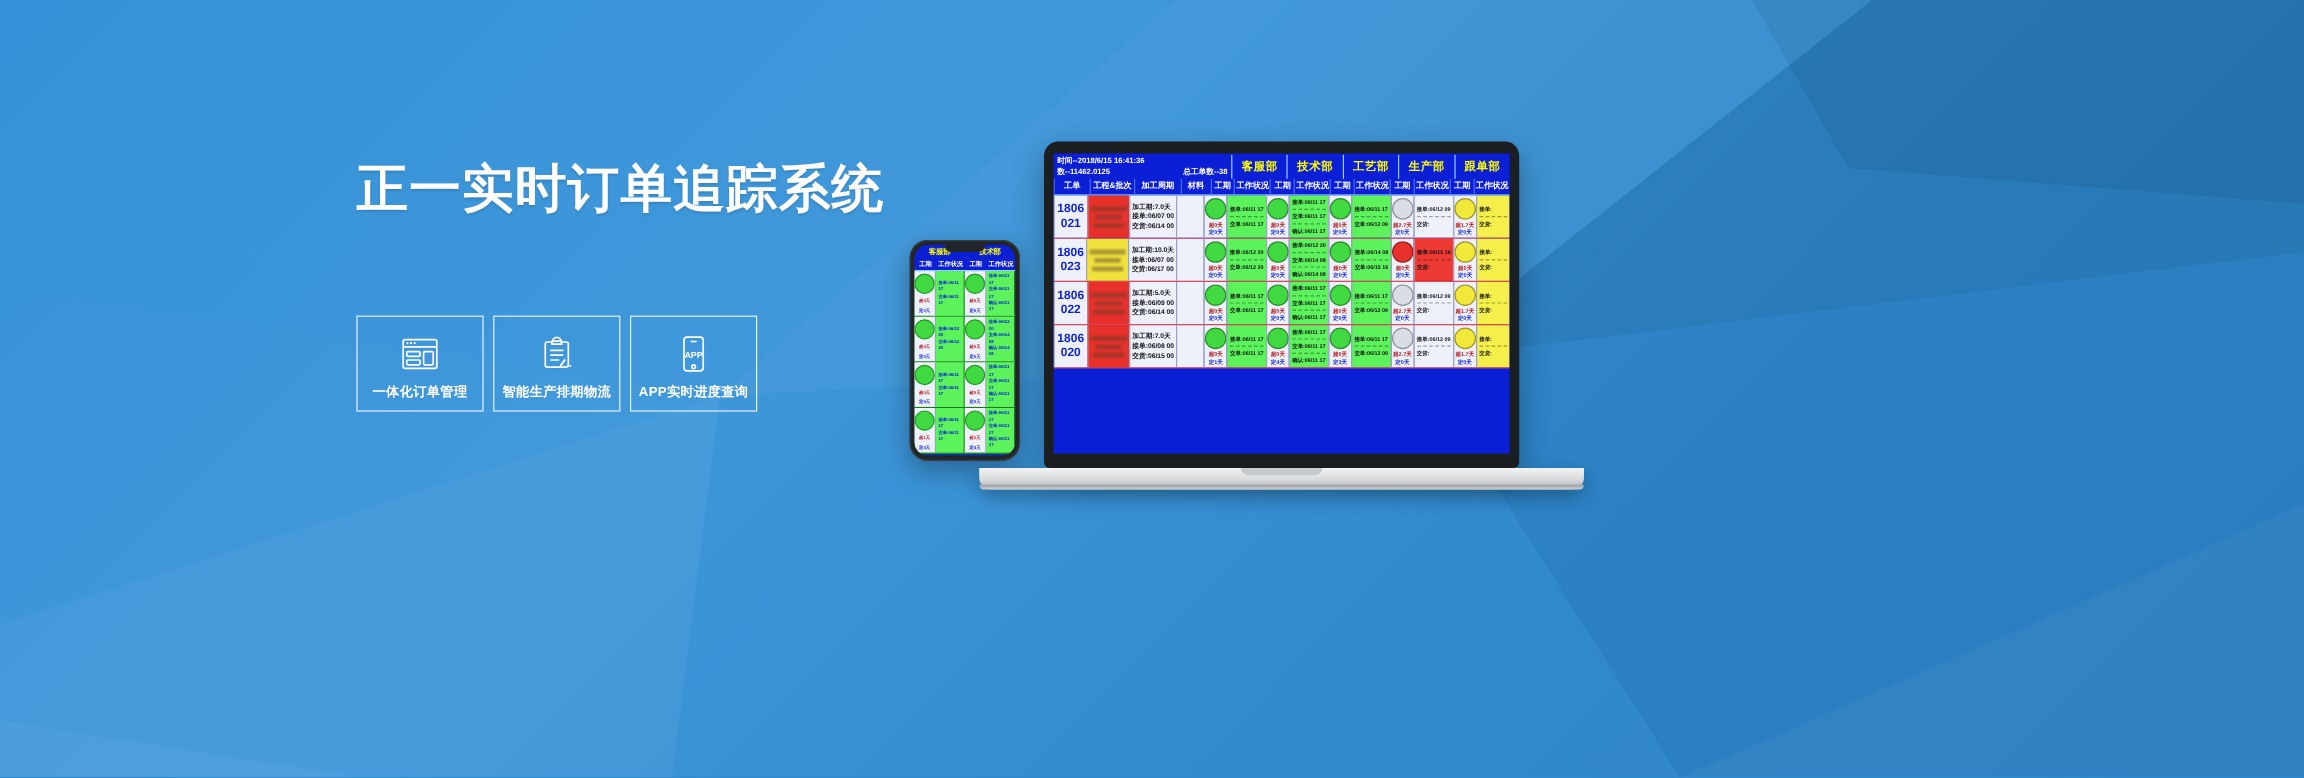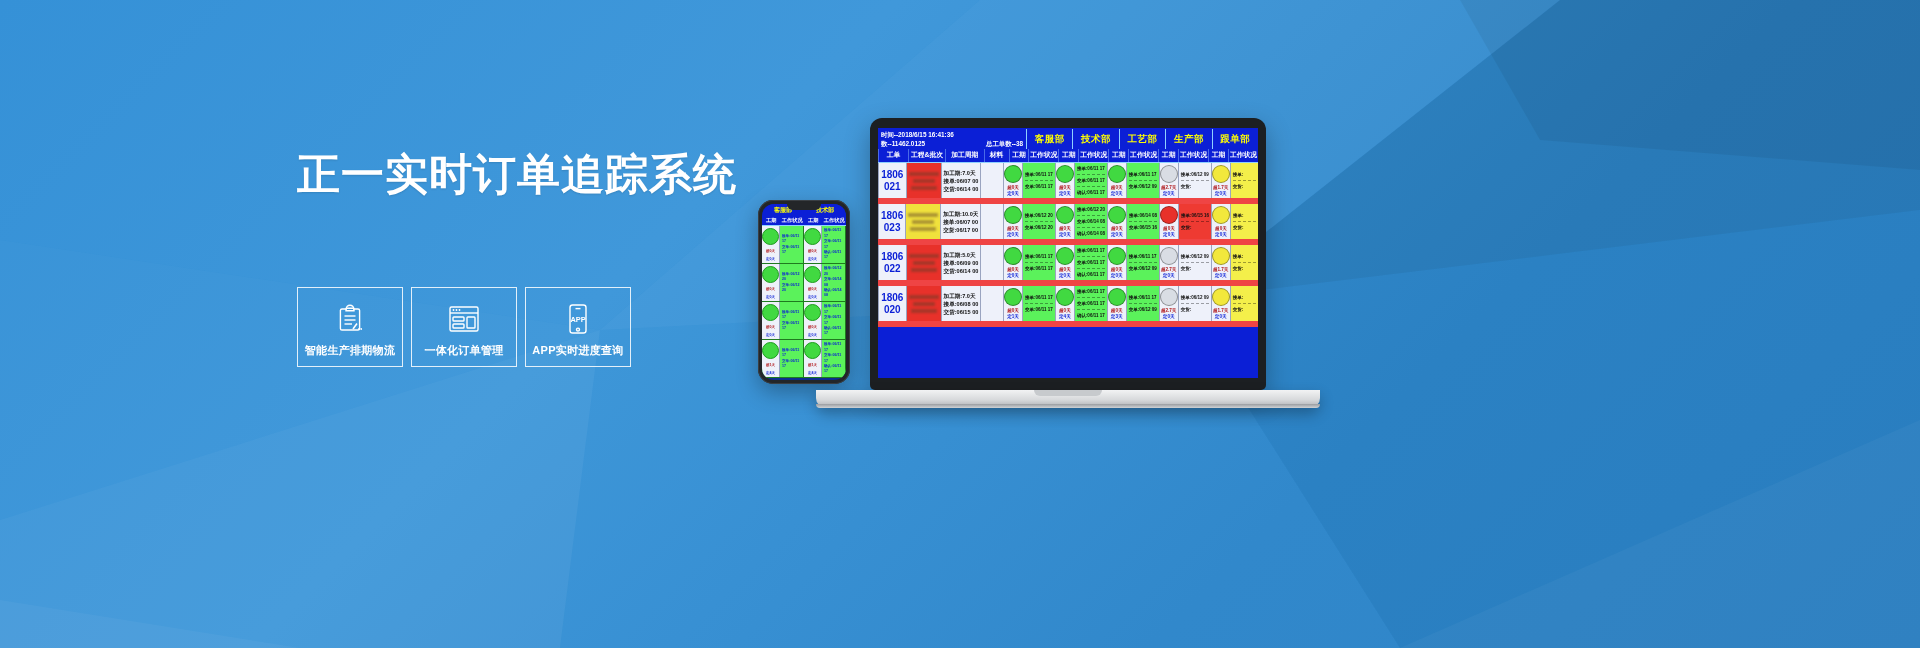--- a/index.html
+++ b/index.html
@@ -8,34 +8,34 @@
     font-family:"Liberation Sans","DejaVu Sans",sans-serif;
     background:#2e8bd4;
   }
 
   
   #bg{position:absolute;inset:0;overflow:hidden;
       background:linear-gradient(135deg,#2f8ed6 0%,#3a95d9 35%,#2d86ca 70%,#2b82c6 100%);}
   #bg svg{position:absolute;inset:0;width:1920px;height:648px;display:block;}
 
   
-  #copy{position:absolute;left:297px;top:148px;width:420px;}
+  #copy{position:absolute;left:297px;top:132px;width:420px;}
   .headline{
     color:#ffffff;font-weight:bold;font-size:43px;line-height:52px;
     letter-spacing:1px;white-space:nowrap;
     text-shadow:0 1px 2px rgba(0,0,0,.12);
   }
   .headline.l2{font-size:41px;}
 
   
   #features{position:absolute;left:297px;top:263px;display:flex;gap:8px;}
   .feature{
     width:106px;height:80px;border:1px solid rgba(255,255,255,.85);
     display:flex;flex-direction:column;align-items:center;justify-content:center;
-    box-sizing:border-box;padding-top:4px;margin-top:24px;
+    box-sizing:border-box;padding-top:4px;
   }
   .feature .ficon{height:36px;display:flex;align-items:center;justify-content:center;}
   .feature .flabel{
     color:#fff;font-size:11px;font-weight:bold;margin-top:6px;white-space:nowrap;
     letter-spacing:.3px;
   }
 
   
   #phone{
     position:absolute;left:758px;top:200px;width:92px;height:184px;
@@ -110,21 +110,21 @@
     text-align:center;color:#ffffff;font-weight:bold;font-size:6.8px;padding:1px 0 2px;
     border-left:1px solid #4a6ae8;
   }
   .c-wo{width:34px;}
   .c-prj{width:42px;}
   .c-cyc{width:44px;}
   .c-mat{width:28px;}
   .c-dur{width:22px;}
   .c-sta{width:34px;}
 
-  .ds-row{display:flex;border-bottom:6px solid #ef4444;}
+  .ds-row{display:flex;border-bottom:1px solid #ef4444;}
   .ds-row > div{border-left:1px solid #9aa4c0;box-sizing:border-box;}
   .cell-wo{width:34px;background:#eef1fa;color:#0b1fd6;font-weight:bold;font-size:10px;
     display:flex;flex-direction:column;align-items:center;justify-content:center;line-height:12px;}
   .cell-prj{width:42px;display:flex;flex-direction:column;align-items:center;justify-content:center;gap:3px;padding:3px 2px;}
   .cell-prj .blur{height:4px;background:rgba(90,60,40,.45);border-radius:1px;filter:blur(1.1px);}
   .cell-cyc{width:44px;background:#eef1fa;display:flex;flex-direction:column;justify-content:center;padding:2px 2px;}
   .cell-cyc .ln{font-size:5.6px;color:#101010;font-weight:bold;line-height:8px;white-space:nowrap;}
   .cell-mat{width:28px;background:#eef1fa;}
   .cell-dur{width:22px;background:#eef1fa;display:flex;flex-direction:column;align-items:center;justify-content:space-between;padding:2px 0;}
   .cell-dur .dot{width:16px;height:16px;border-radius:50%;border:1px solid rgba(0,0,0,.35);}
@@ -153,48 +153,48 @@
 </div>
 
 <div id="copy">
   <div class="headline">正一实时订单追踪系统</div>
 </div>
 
 <div id="features">
 
   <div class="feature">
     <div class="ficon">
+      <svg width="32" height="28" viewBox="0 0 32 28" fill="none" stroke="#ffffff" stroke-width="1.4">
+        <rect x="2" y="2" width="28" height="24" rx="1.5"></rect>
+        <line x1="2" y1="8" x2="30" y2="8"></line>
+        <circle cx="5.5" cy="5" r="0.9" fill="#fff" stroke="none"></circle>
+        <circle cx="8.5" cy="5" r="0.9" fill="#fff" stroke="none"></circle>
+        <circle cx="11.5" cy="5" r="0.9" fill="#fff" stroke="none"></circle>
+        <rect x="5" y="12" width="11" height="4" rx="0.8"></rect>
+        <rect x="5" y="19" width="11" height="4" rx="0.8"></rect>
+        <rect x="19" y="12" width="8" height="11" rx="0.8"></rect>
+      </svg>
+    </div>
+    <div class="flabel">一体化订单管理</div>
+  </div>
+
+  <div class="feature">
+    <div class="ficon">
       <svg width="30" height="30" viewBox="0 0 30 30" fill="none" stroke="#ffffff" stroke-width="1.4">
         <path d="M7 5h4.2a3.8 3.8 0 0 1 7.6 0H23a1.6 1.6 0 0 1 1.6 1.6v18A1.6 1.6 0 0 1 23 26H7a1.6 1.6 0 0 1-1.6-1.6v-18A1.6 1.6 0 0 1 7 5z"></path>
         <path d="M12 4.2h6a1 1 0 0 1 1 1v1.6h-8V5.2a1 1 0 0 1 1-1z"></path>
         <line x1="9.5" y1="12" x2="20.5" y2="12"></line>
         <line x1="9.5" y1="16" x2="20.5" y2="16"></line>
         <line x1="9.5" y1="20" x2="17" y2="20"></line>
         <path d="M22 19.5l-4 5.5" stroke-width="1.6"></path>
         <circle cx="24" cy="25" r="0.9" fill="#fff" stroke="none"></circle>
         <circle cx="26.2" cy="25" r="0.9" fill="#fff" stroke="none"></circle>
       </svg>
     </div>
     <div class="flabel">智能生产排期物流</div>
-  </div>
-
-  <div class="feature">
-    <div class="ficon">
-      <svg width="32" height="28" viewBox="0 0 32 28" fill="none" stroke="#ffffff" stroke-width="1.4">
-        <rect x="2" y="2" width="28" height="24" rx="1.5"></rect>
-        <line x1="2" y1="8" x2="30" y2="8"></line>
-        <circle cx="5.5" cy="5" r="0.9" fill="#fff" stroke="none"></circle>
-        <circle cx="8.5" cy="5" r="0.9" fill="#fff" stroke="none"></circle>
-        <circle cx="11.5" cy="5" r="0.9" fill="#fff" stroke="none"></circle>
-        <rect x="5" y="12" width="11" height="4" rx="0.8"></rect>
-        <rect x="5" y="19" width="11" height="4" rx="0.8"></rect>
-        <rect x="19" y="12" width="8" height="11" rx="0.8"></rect>
-      </svg>
-    </div>
-    <div class="flabel">一体化订单管理</div>
   </div>
 
   <div class="feature">
     <div class="ficon">
       <svg width="24" height="32" viewBox="0 0 24 32" fill="none" stroke="#ffffff" stroke-width="1.4">
         <rect x="4" y="2" width="16" height="28" rx="2.6"></rect>
         <line x1="9.5" y1="5.6" x2="14.5" y2="5.6"></line>
         <circle cx="12" cy="26.6" r="1.5"></circle>
         <text x="12" y="19" font-family="Liberation Sans, sans-serif" font-size="7.4" font-weight="bold" fill="#ffffff" stroke="none" text-anchor="middle">APP</text>
       </svg>

